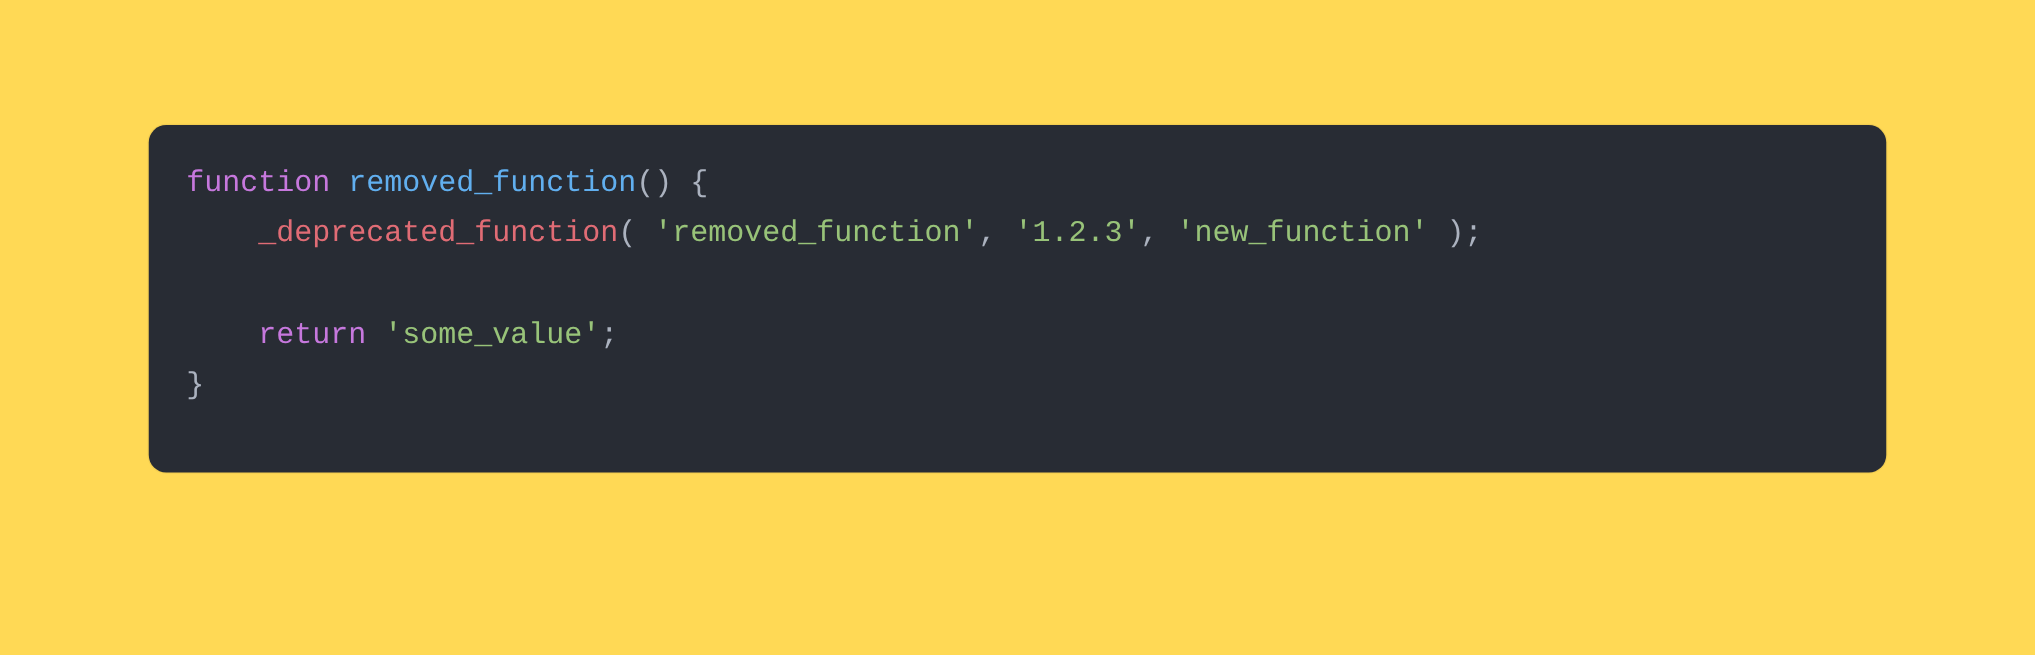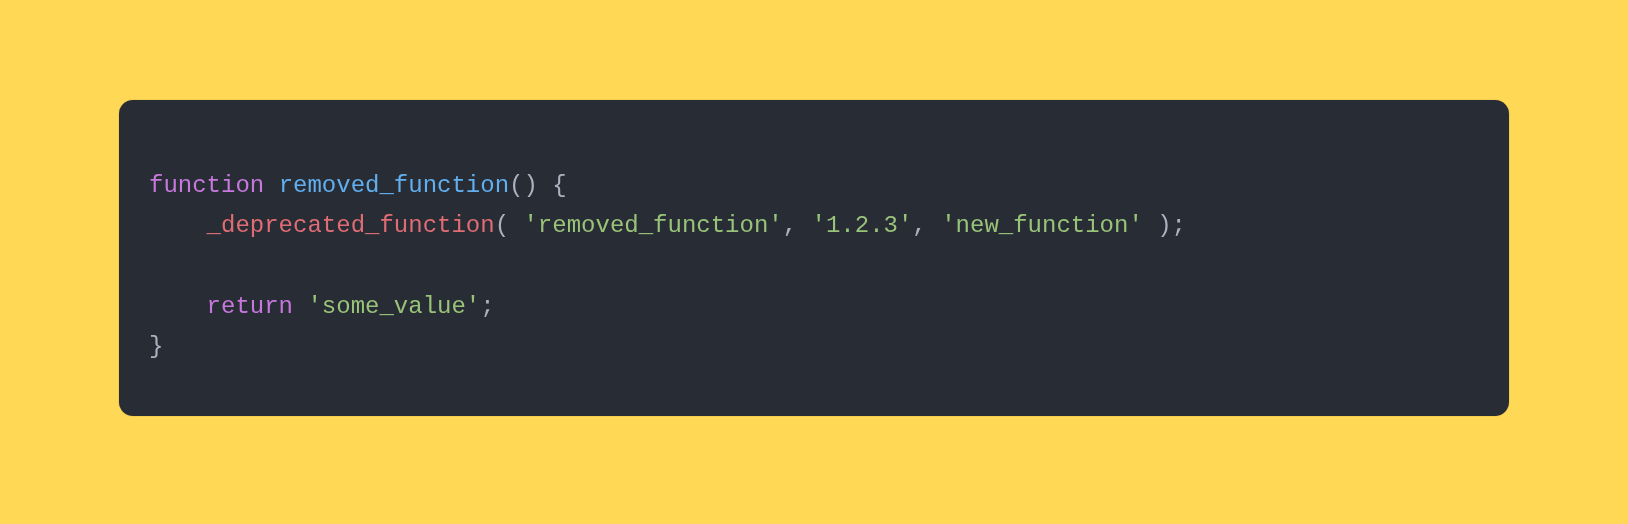--- a/index.html
+++ b/index.html
@@ -16,21 +16,21 @@
     position: relative;
     display: flex;
     align-items: flex-start;
     justify-content: center;
   }
   .code-box {
     margin-top: 100px;
     width: 1390px;
     background: #282c34;
     border-radius: 14px;
-    padding: 66px 30px 48px 30px;
+    padding: 28px 30px 48px 30px;
     box-sizing: border-box;
     box-shadow: 0 0 0 1px rgba(0,0,0,0.05);
   }
   pre.code {
     margin: 0;
     font-size: 24px;
     line-height: 1.68;
     color: #abb2bf;
     white-space: pre;
     font-family: ui-monospace, "SF Mono", Menlo, Consolas, "Liberation Mono", monospace;

